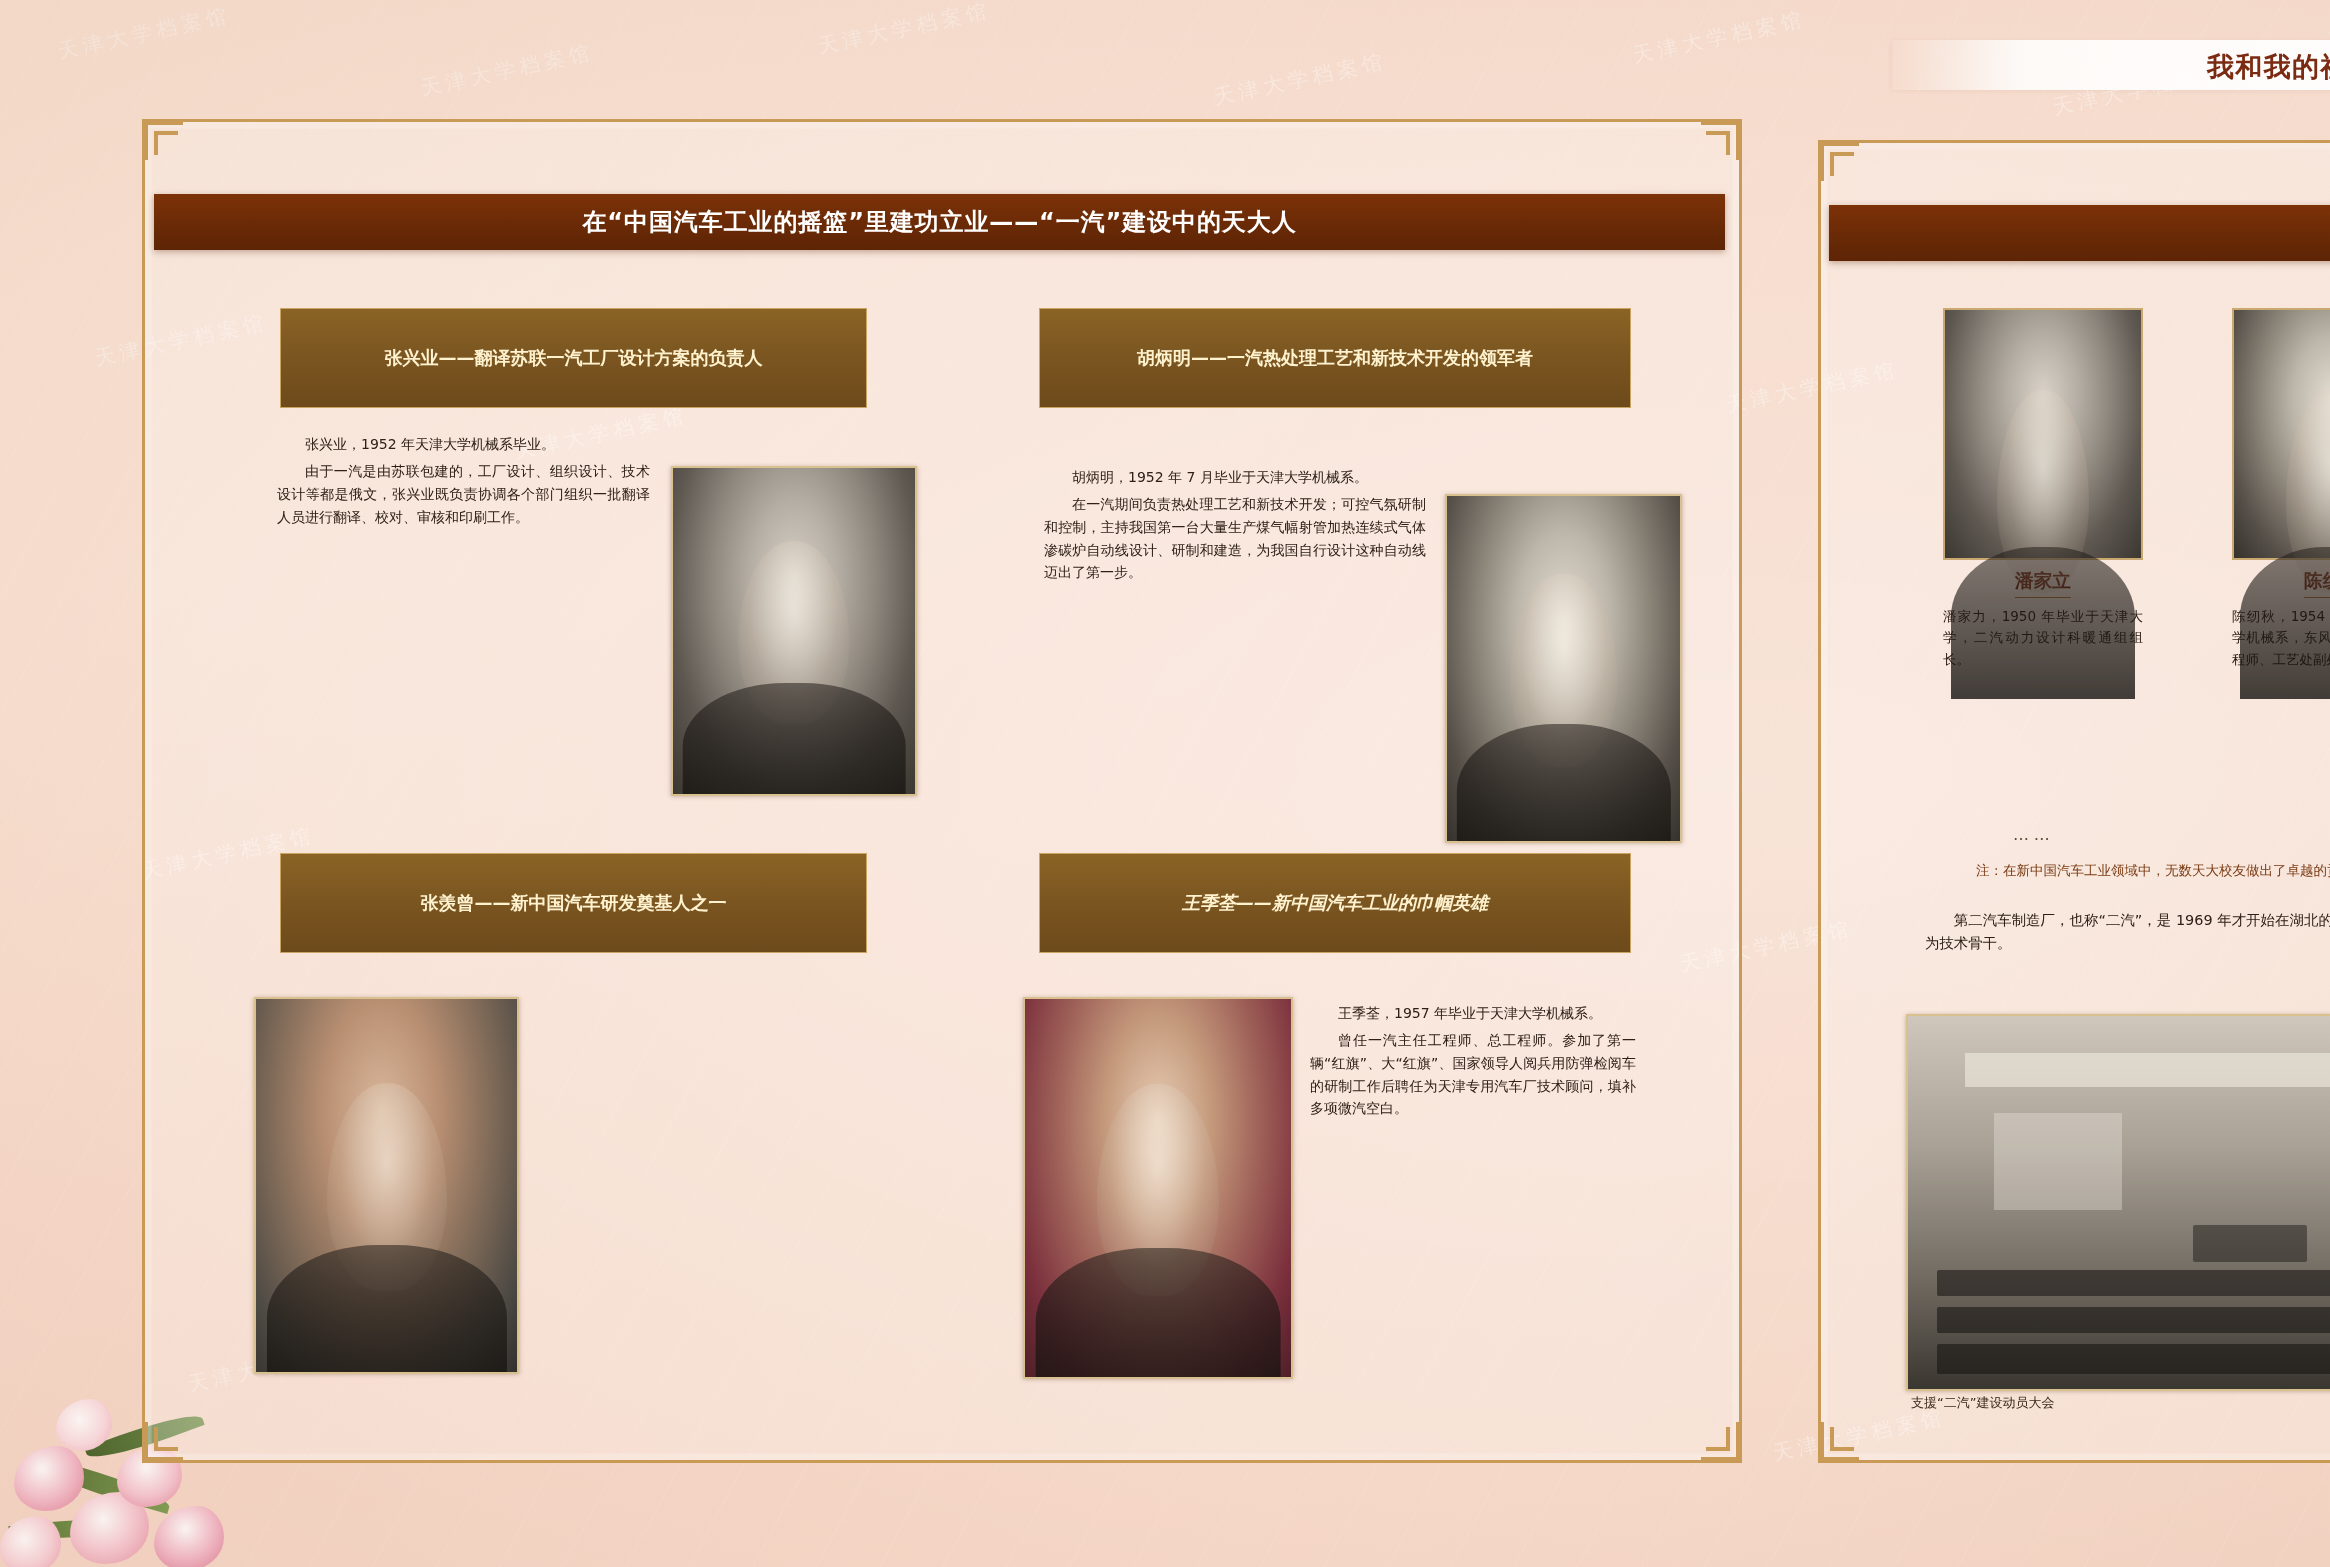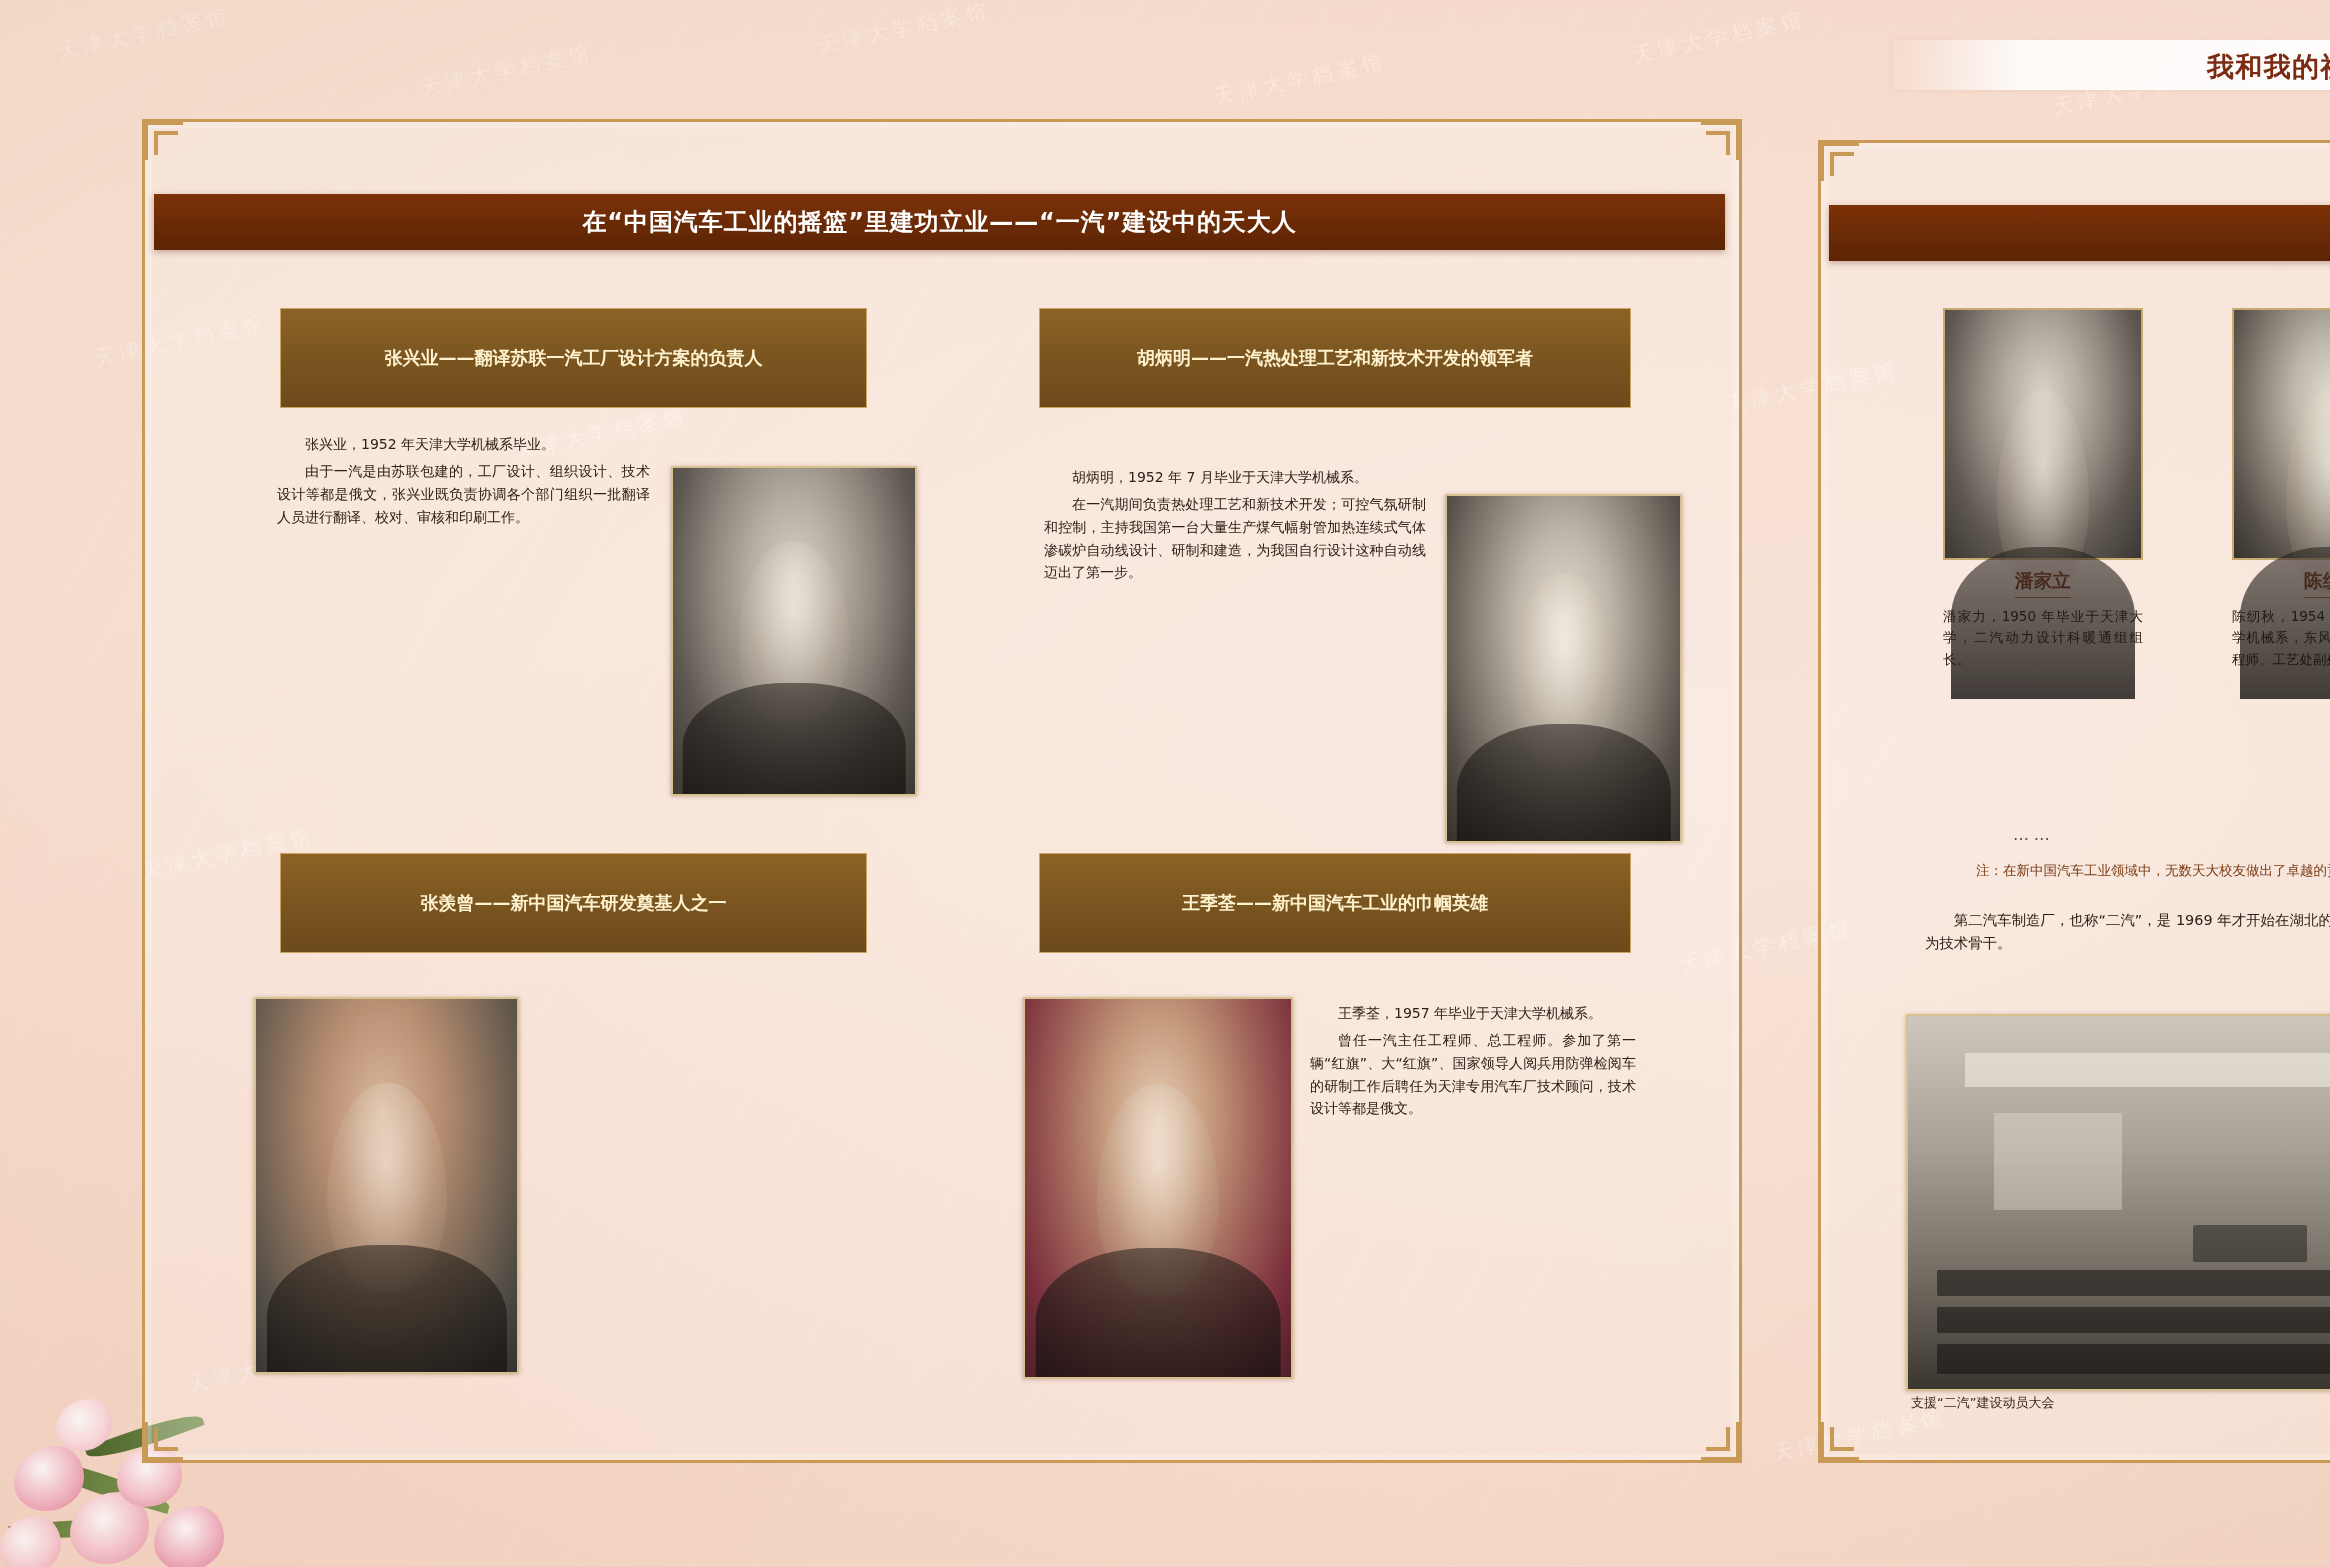--- a/index.html
+++ b/index.html
@@ -368,28 +368,28 @@
     <div class="ph-inner-head"></div>
     <div class="ph-inner-body"></div>
   </div>
 
   <div class="plaque" style="left:280px; top:853px; width:587px; height:100px;">张羡曾——新中国汽车研发奠基人之一</div>
   <div class="photo ph-color1 framed" style="left:254px; top:997px; width:261px; height:373px;">
     <div class="ph-inner-head"></div>
     <div class="ph-inner-body"></div>
   </div>
 
-  <div class="plaque" style="left:1039px; top:853px; width:592px; height:100px;">王季荃——新中国汽车工业的巾帼英雄</div>
+  <div class="plaque" style="left:1039px; top:853px; width:592px; height:100px;font-style:italic;">王季荃——新中国汽车工业的巾帼英雄</div>
   <div class="photo ph-color2 framed" style="left:1023px; top:997px; width:266px; height:378px;">
     <div class="ph-inner-head"></div>
     <div class="ph-inner-body"></div>
   </div>
   <div class="body-text" style="left:1310px; top:1002px; width:326px;">
     <p>王季荃，1957 年毕业于天津大学机械系。</p>
-    <p>曾任一汽主任工程师、总工程师。参加了第一辆“红旗”、大“红旗”、国家领导人阅兵用防弹检阅车的研制工作后聘任为天津专用汽车厂技术顾问，技术设计等都是俄文。</p>
+    <p>曾任一汽主任工程师、总工程师。参加了第一辆“红旗”、大“红旗”、国家领导人阅兵用防弹检阅车的研制工作后聘任为天津专用汽车厂技术顾问，填补多项微汽空白。</p>
   </div>
 
   <div class="panel panel-right">
     <div class="corner-orn" style="left:-1.9px; top:-1.9px;">
       <div style="position:absolute; left:0; top:0; width:40px; height:4.7px; background:#c99a55;"></div>
       <div style="position:absolute; left:0; top:0; width:4.7px; height:40px; background:#c99a55;"></div>
       <div style="position:absolute; left:11.2px; top:11.2px; width:24px; height:3.7px; background:#c99a55;"></div>
       <div style="position:absolute; left:11.2px; top:11.2px; width:3.7px; height:24px; background:#c99a55;"></div>
     </div>
 

